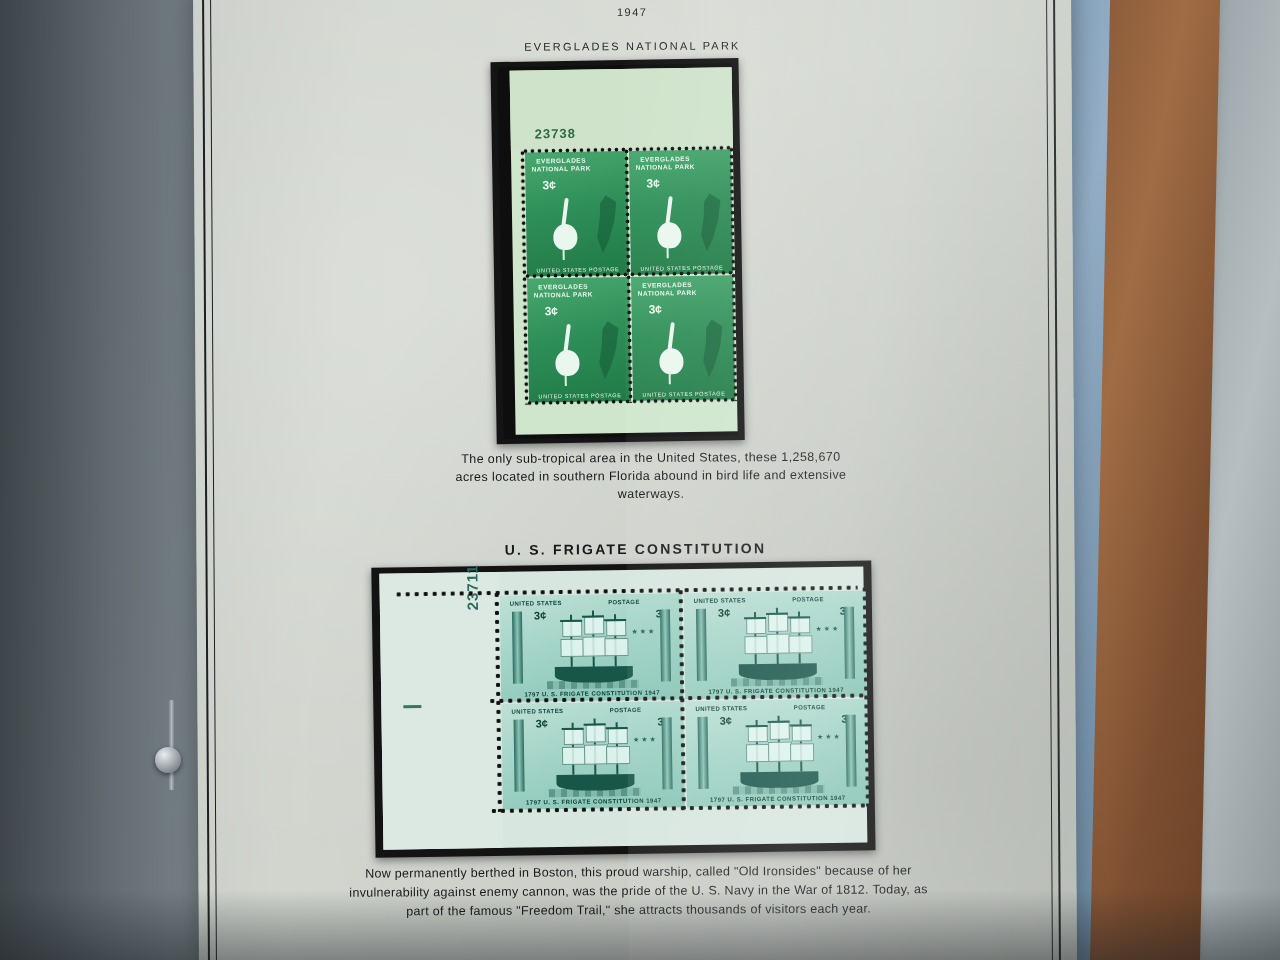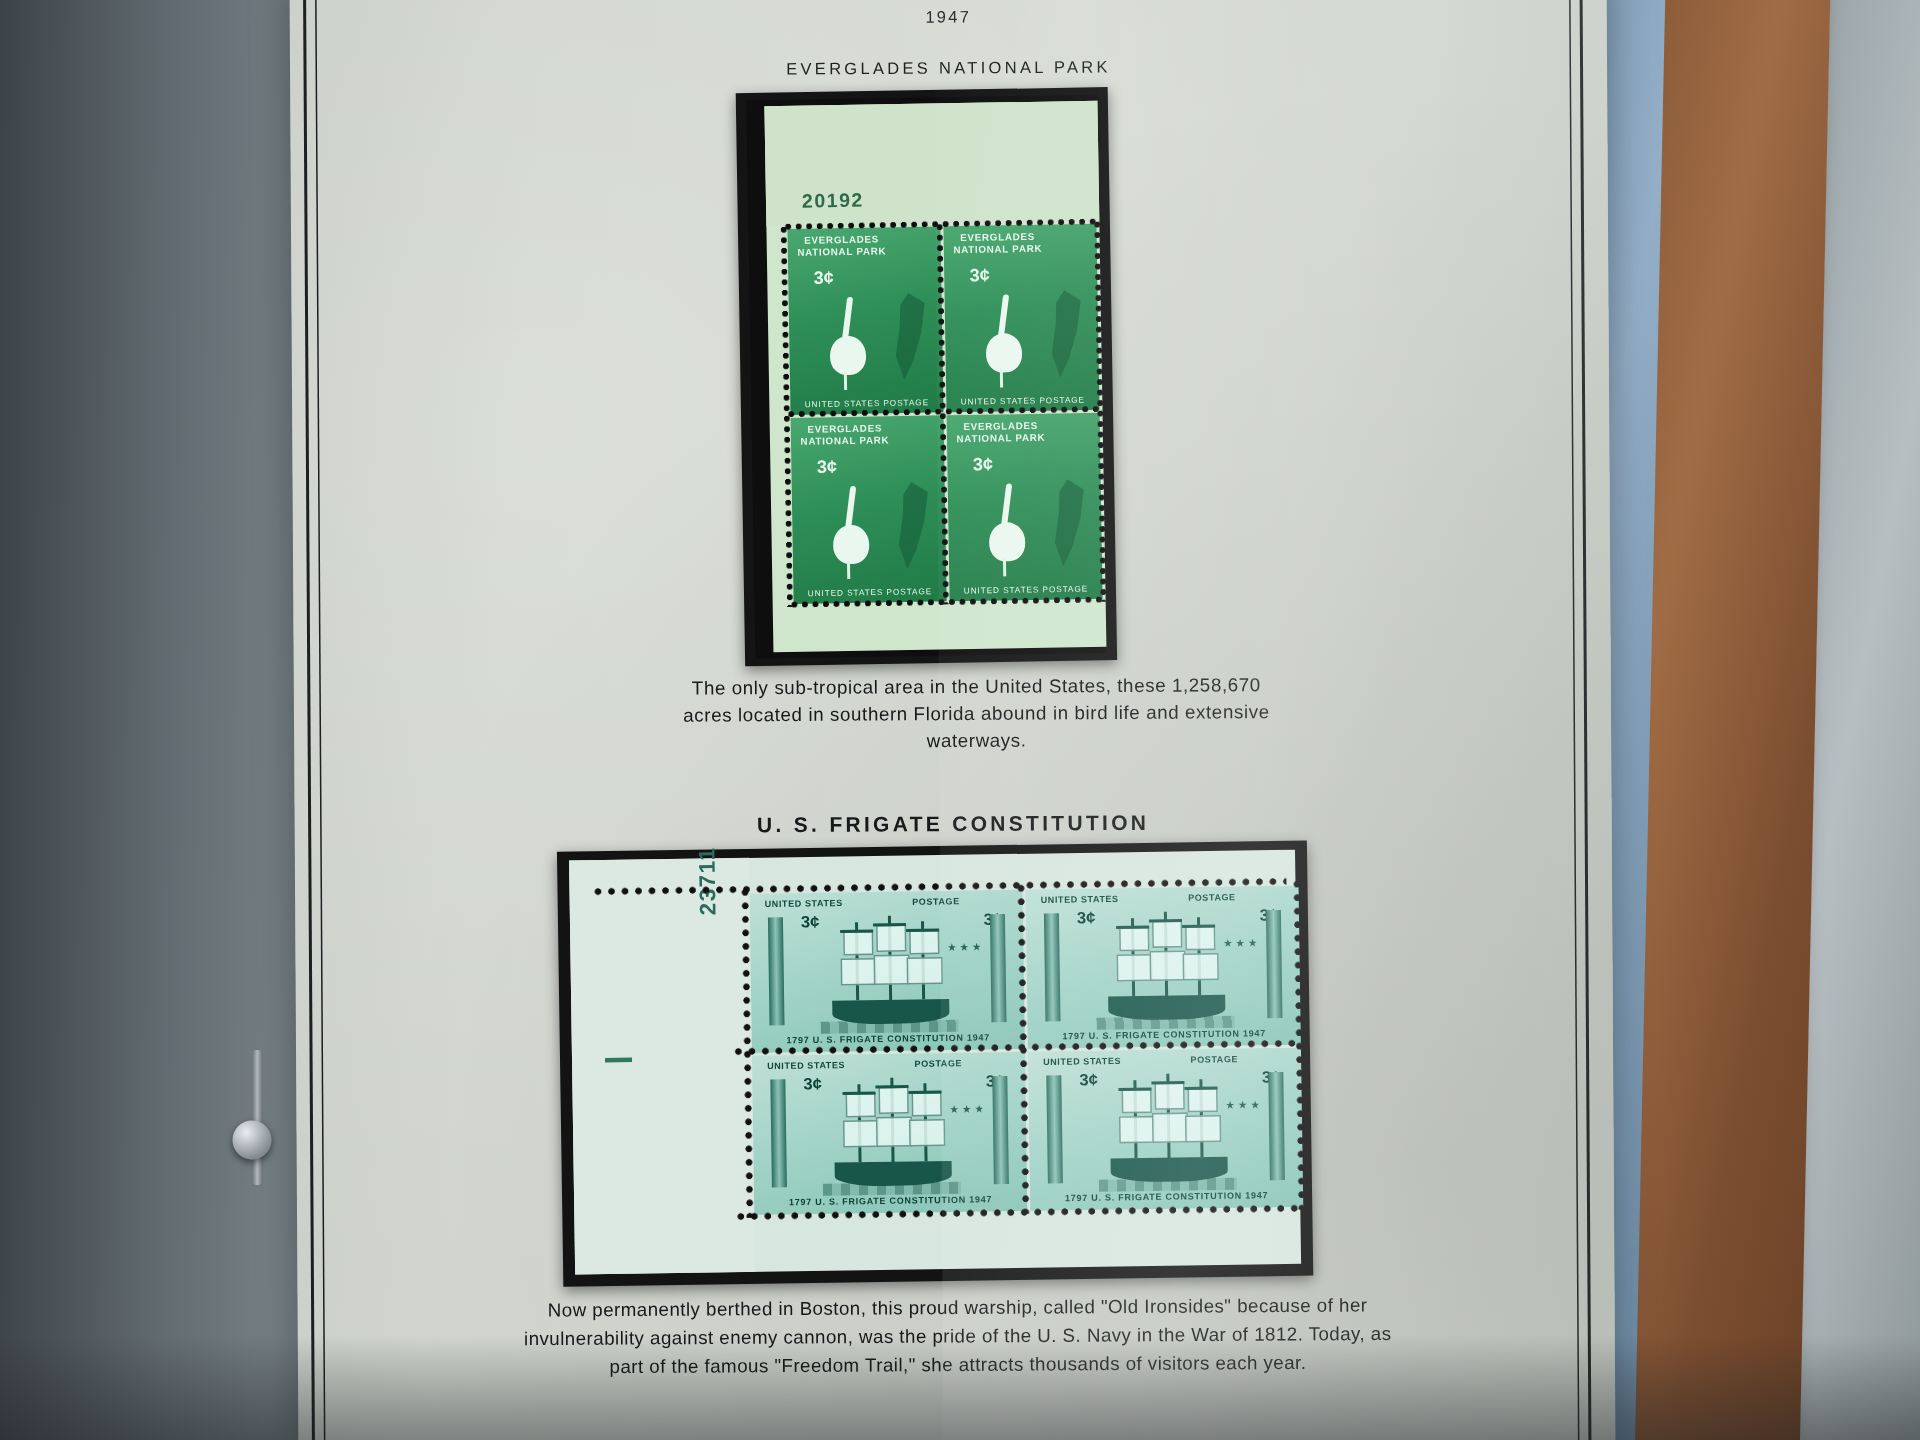--- a/index.html
+++ b/index.html
@@ -458,21 +458,21 @@
     <div class="page-inner">
 
       <div class="hdr-year">1947</div>
 
       <div class="sec-title-1">EVERGLADES NATIONAL PARK</div>
 
       <div class="block1">
         <div class="block1-sel">
           <div class="ev-sheet">
             <div class="ev-selvage-top"></div>
-            <div class="plate-num-1">20192</div>
+            <div class="plate-num-1">23738</div>
 
             <div class="ev-stamp ev-s1">
               <div class="ev-label-top">EVERGLADES NATIONAL PARK</div>
               <div class="ev-denom">3¢</div>
               <div class="ev-map"></div>
               <div class="ev-bird">
                 <div class="neck"></div>
                   <div class="body"></div>
                   <div class="legs"></div>
               </div>

